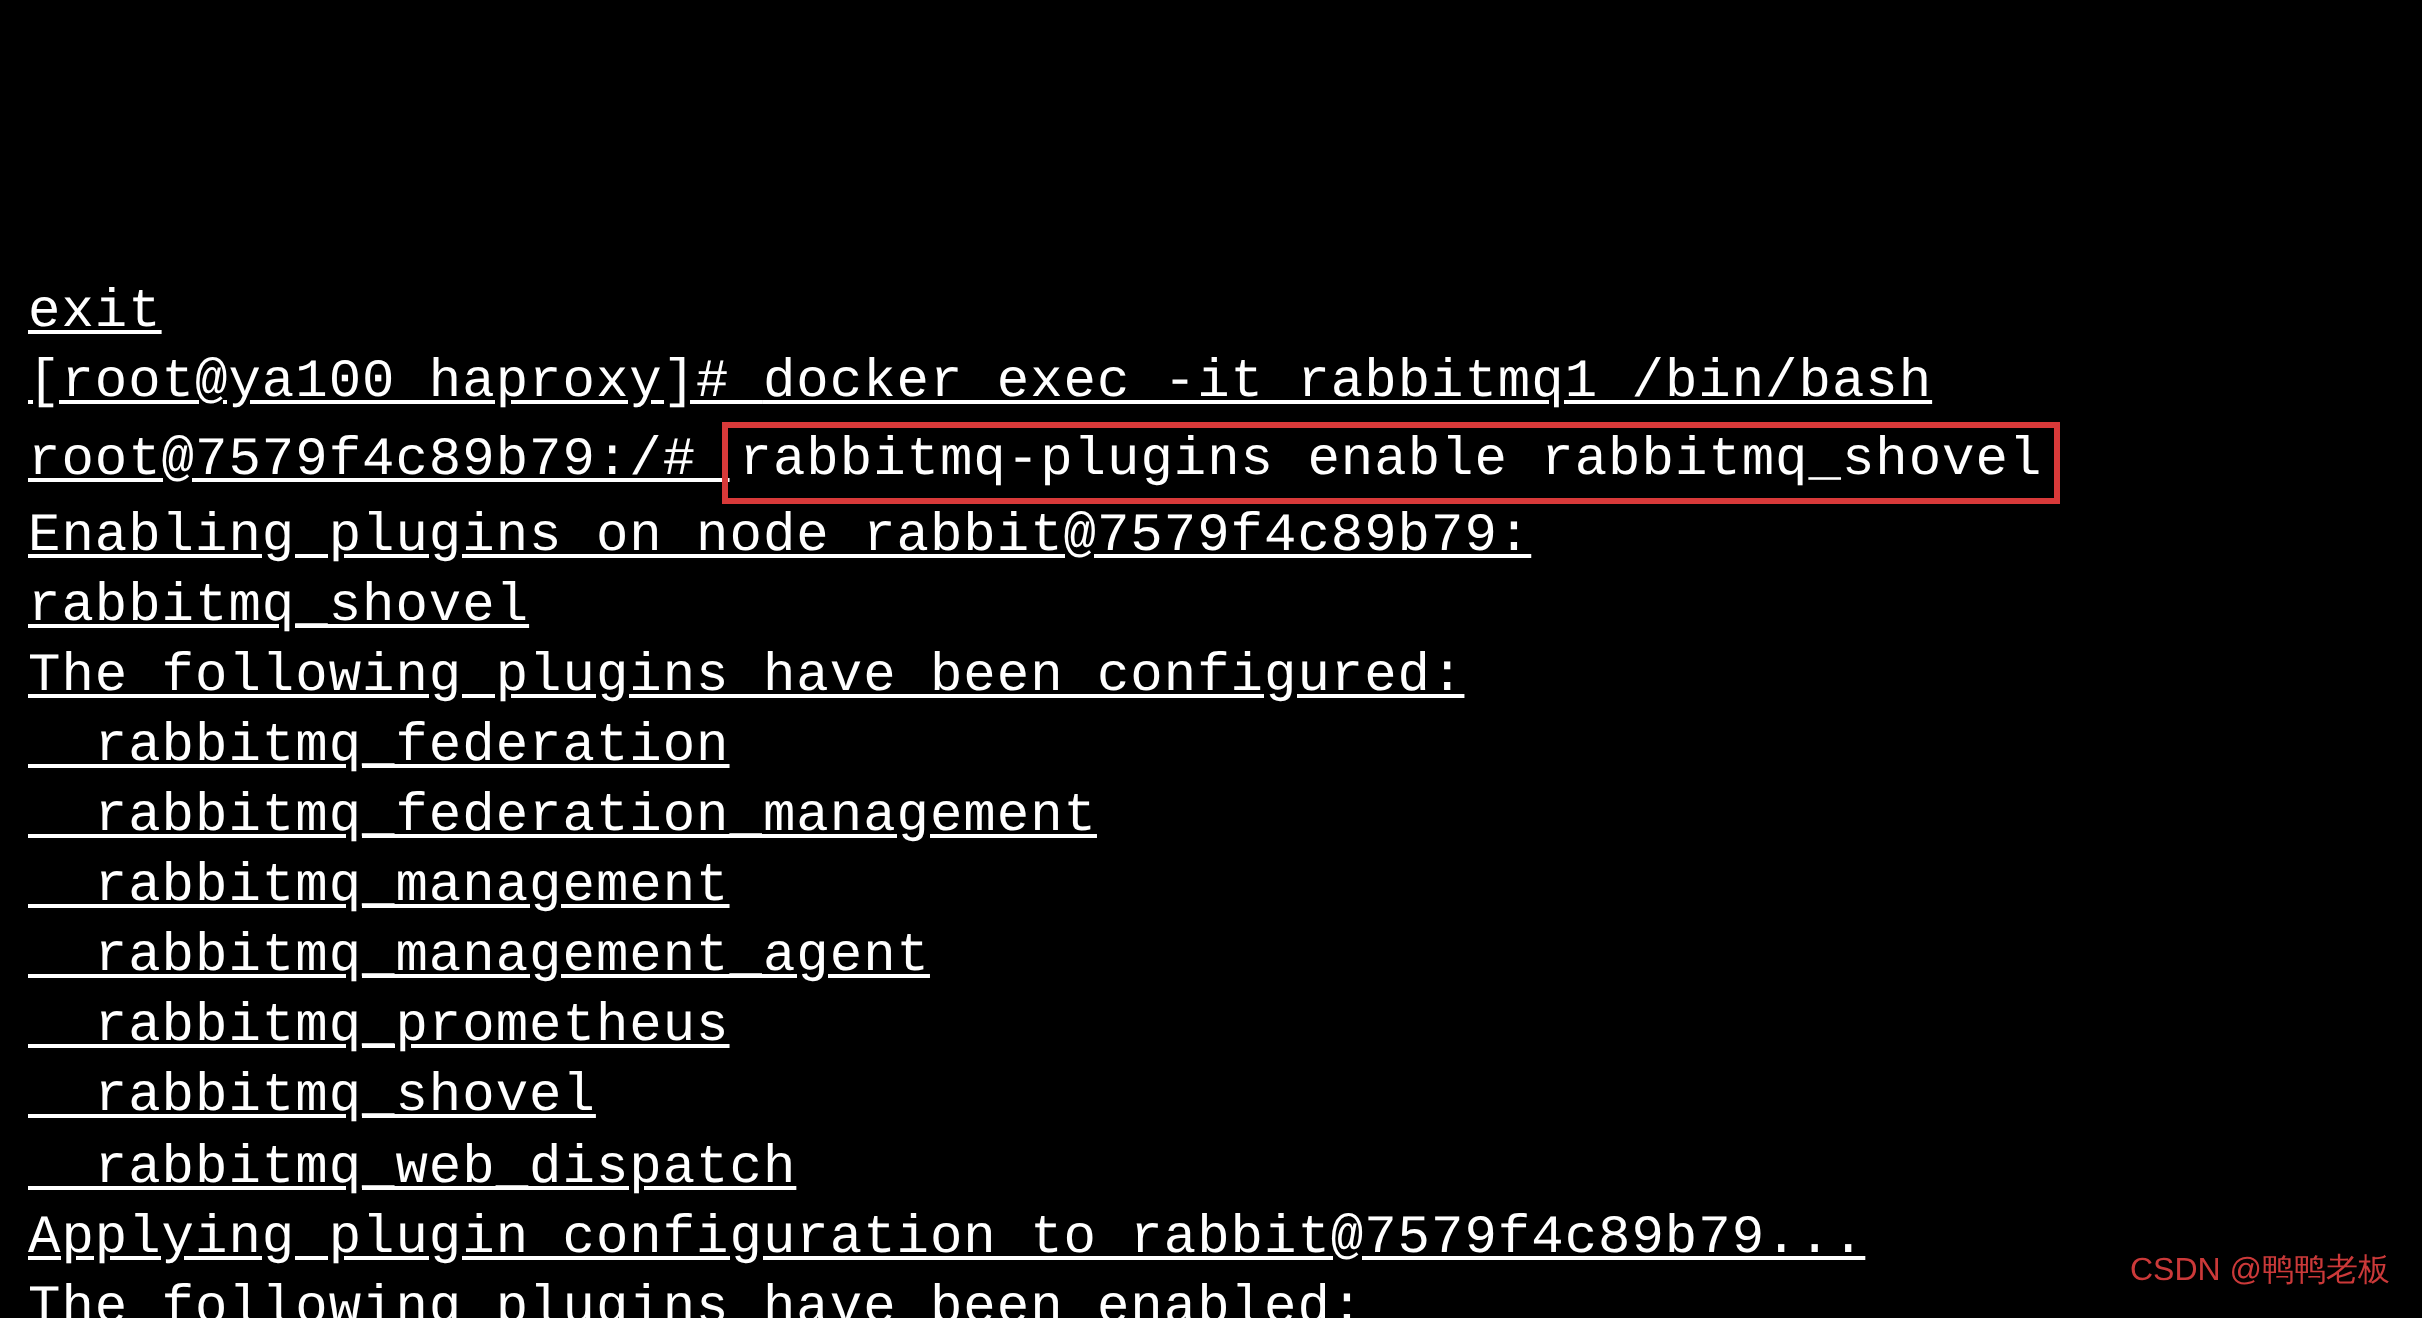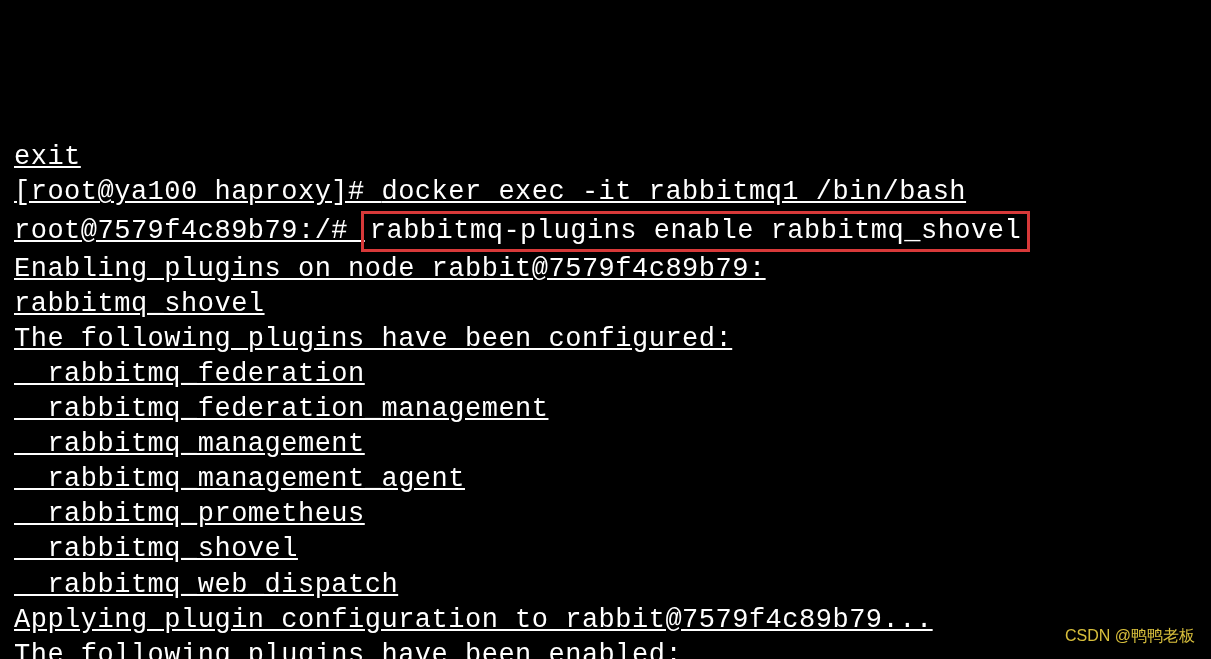--- a/index.html
+++ b/index.html
@@ -30,21 +30,21 @@
     .highlight-box {
       border: 3px solid #d83939;
       display: inline-block;
       padding: 0 6px;
       margin-left: -4px;
     }
     .watermark {
       position: absolute;
       bottom: 12px;
       right: 16px;
-      color: #fde047;
+      color: #ef4444;
       font-family: Arial, sans-serif;
       font-size: 16px;
       opacity: 0.85;
     }
   </style>
 </head>
 <body>
 
 
 

